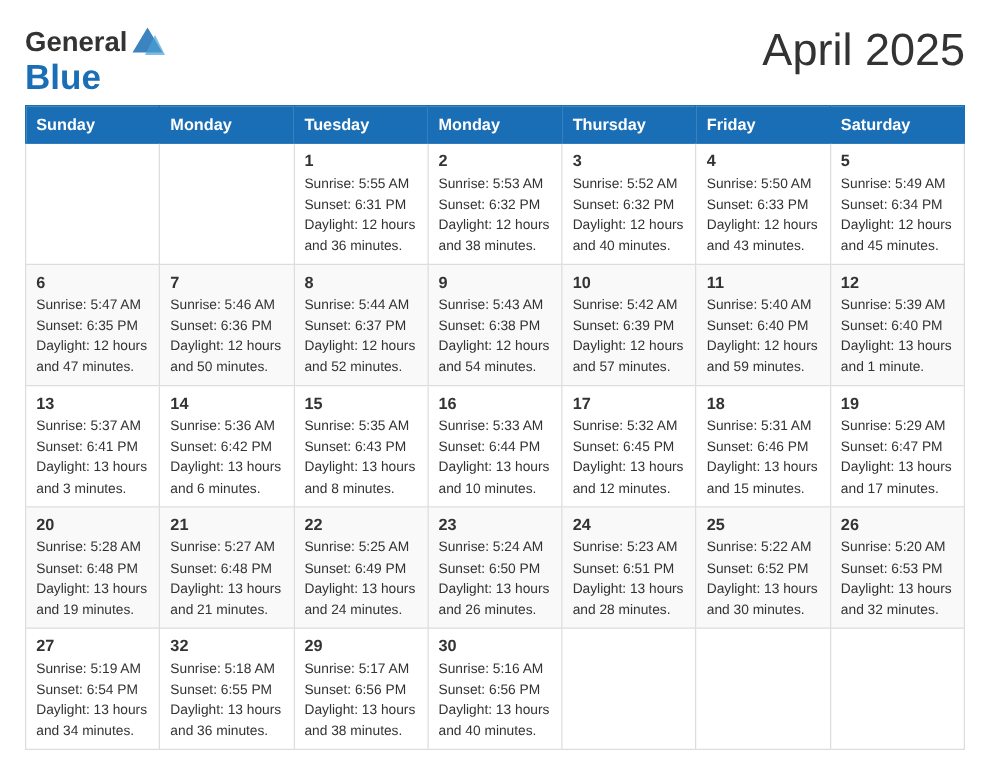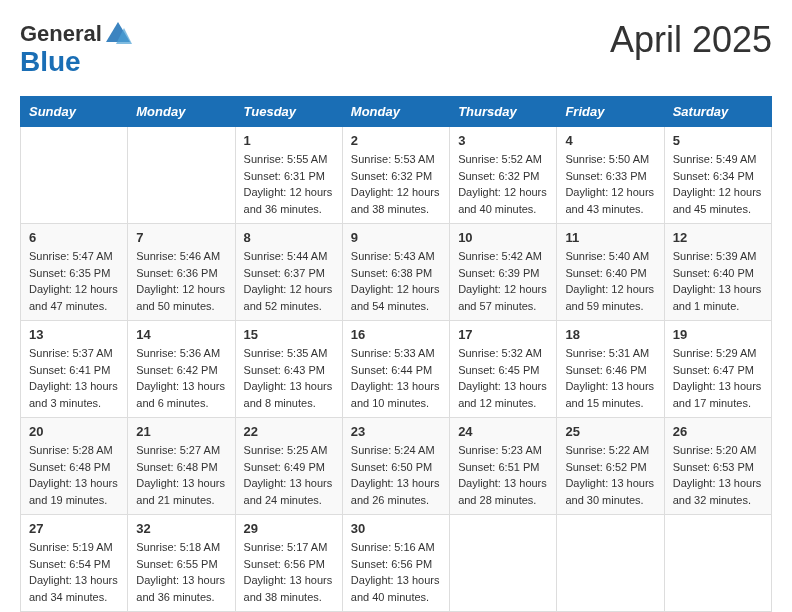--- a/index.html
+++ b/index.html
@@ -7,21 +7,21 @@
       font-family: Arial, sans-serif;
       background: #fff;
       width: 792px;
       min-height: 612px;
       padding: 20px;
     }
     .header {
       display: flex;
       justify-content: space-between;
       align-items: flex-start;
-      margin-bottom: 20px;
+      margin-bottom: 8px;
     }
     .logo {
       display: flex;
       align-items: center;
     }
     .logo-text-general {
       font-size: 22px;
       font-weight: bold;
       color: #333;
       line-height: 1;
@@ -56,21 +56,20 @@
       border: 1px solid #ccc;
     }
     .calendar th {
       background-color: #1a6eb5;
       color: #fff;
       text-align: left;
       padding: 7px 8px;
       font-size: 13px;
       font-weight: bold;
       border: 1px solid #1a6eb5;
-      font-style: italic;
     }
     .calendar td {
       vertical-align: top;
       padding: 6px 8px;
       border: 1px solid #ddd;
       width: calc(100% / 7);
       min-height: 80px;
       font-size: 11px;
       color: #333;
       background: #fff;

